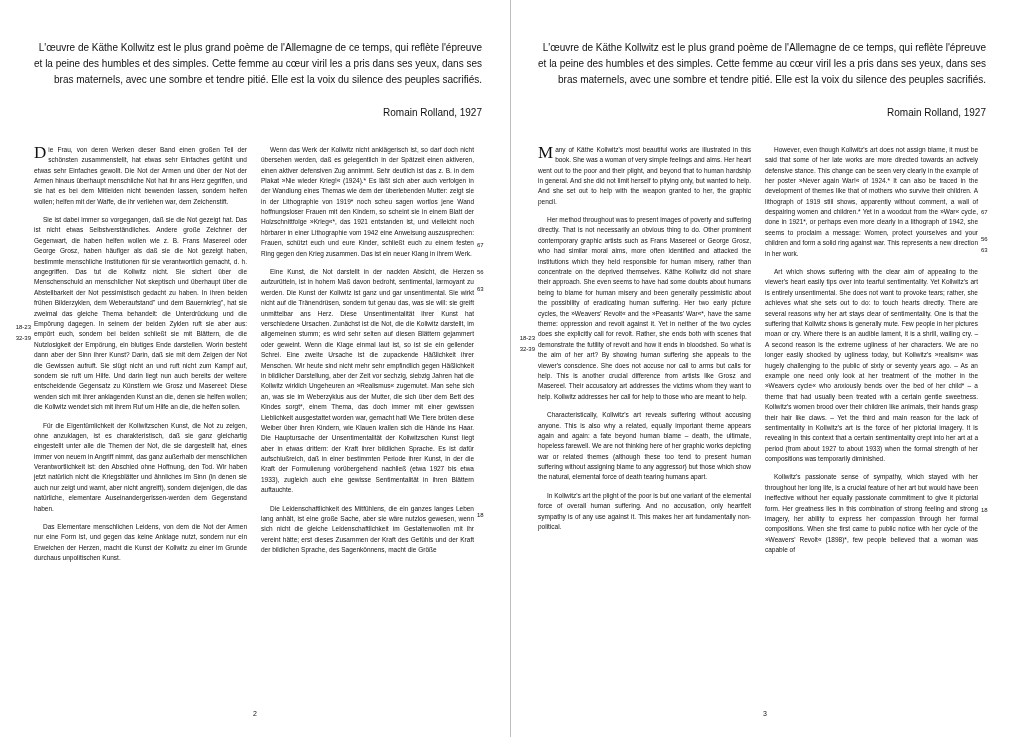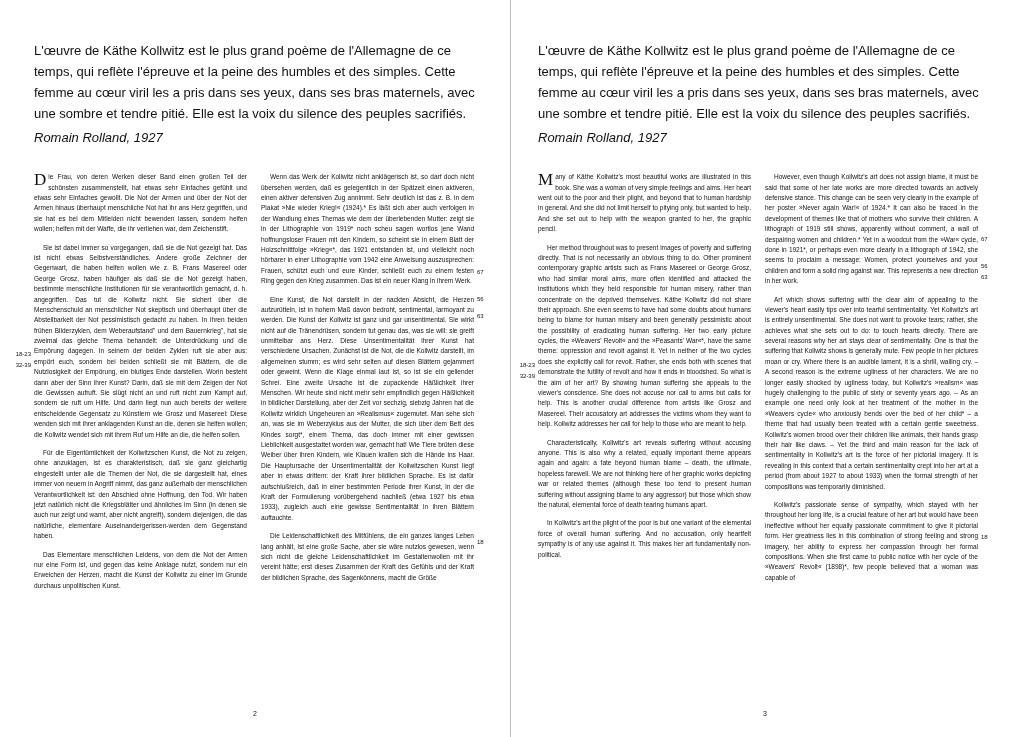--- a/index.html
+++ b/index.html
@@ -32,29 +32,29 @@
   .page {
     position: relative;
     width: 510px;
     height: 737px;
     box-sizing: border-box;
   }
   .page-left  { padding: 40px 28px 28px 34px; }
   .page-right { padding: 40px 34px 28px 28px; }
 
   .epigraph {
-    font-size: 13px;
+    text-align: right;
+    font-size: 10px;
     line-height: 1.62;
     color: #111;
     margin: 0 0 24px 0;
   }
   .epigraph .sig {
-    font-style: italic;
     display: block;
-    margin-top: 3px;
+    margin-top: 16px;
   }
 
   .cols {
     display: flex;
     gap: 14px;
     position: relative;
   }
   .col {
     width: 213px;
     position: relative;

